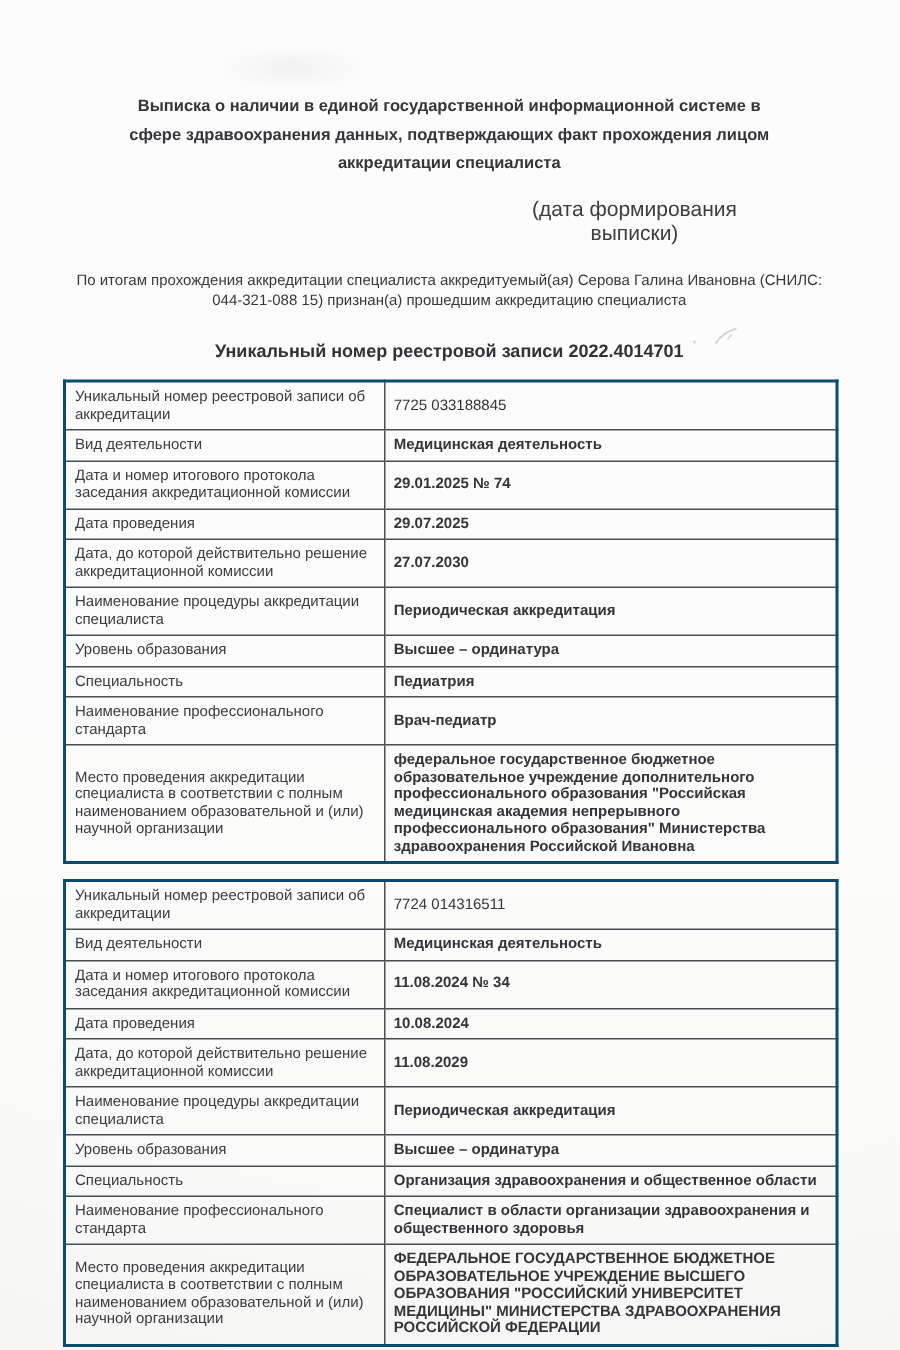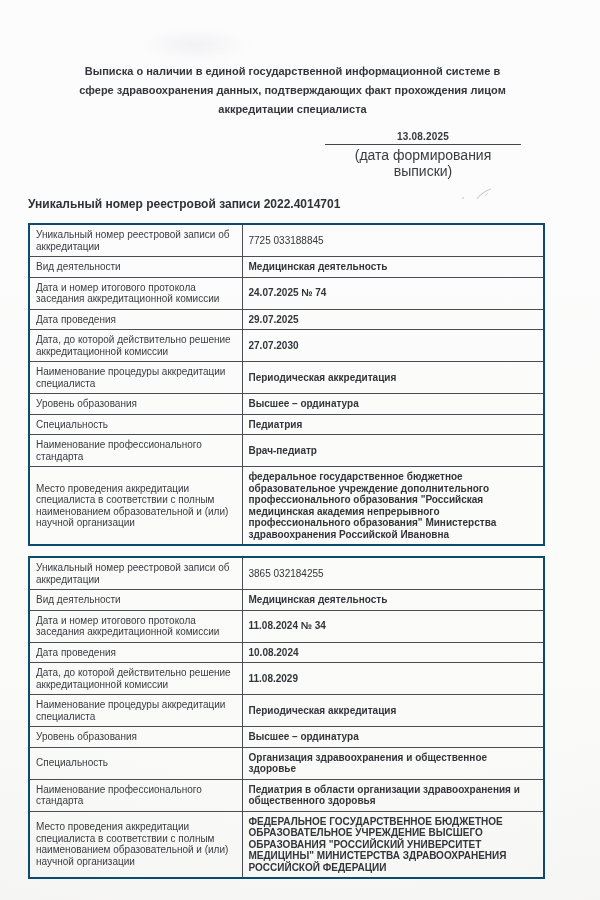--- a/index.html
+++ b/index.html
@@ -10,21 +10,21 @@
     color: #36383d;
     background:
       radial-gradient(ellipse 900px 700px at 55% 40%, rgba(255,255,255,0) 60%, rgba(120,115,110,0.05) 100%),
       linear-gradient(180deg, #fcfcfd 0%, #fbfbfa 60%, #f9f9f8 100%);
     overflow: hidden;
     position: relative;
   }
   .page {
     position: relative;
     width: 600px; height: 808px;
-    padding: 62px 43px 0 28px;
+    padding: 62px 43px 0 42px;
   }
   
   .smudge {
     position: absolute; left: 140px; top: 28px;
     width: 110px; height: 34px;
     background: radial-gradient(ellipse at center, rgba(150,150,160,0.10), rgba(150,150,160,0) 70%);
     filter: blur(3px);
     border-radius: 50%;
   }
   .title {
@@ -67,21 +67,21 @@
     text-align: center;
     font-size: 10px;
     font-weight: 400;
     text-decoration: underline;
     text-underline-offset: 2px;
     margin-bottom: 10px;
     color: #35383d;
   }
   .registry-heading {
     position: relative;
-    text-align: left;
+    text-align: center;
     font-size: 12px;
     font-weight: 700;
     margin-bottom: 12px;
     color: #2f3237;
   }
   .pencil-mark {
     position: absolute;
     right: 62px; top: -10px;
     opacity: 0.55;
   }
@@ -109,24 +109,24 @@
 </head>
 <body>
 
 <div class="page">
 
   <div class="smudge"></div>
 
   <div class="title">Выписка о наличии в единой государственной информационной системе в сфере здравоохранения данных, подтверждающих факт прохождения лицом аккредитации специалиста</div>
 
   <div class="date-block">
-    <span class="date-value">13.08.2025</span>
     <span class="date-caption">(дата формирования выписки)</span>
   </div>
 
+  <p class="intro">По итогам прохождения аккредитации специалиста аккредитуемый(ая) Серова Галина Ивановна (СНИЛС: 044-321-088 15) признан(а) прошедшим аккредитацию специалиста</p>
 
 
   <div class="registry-heading">
     <span>Уникальный номер реестровой записи 2022.4014701</span>
     <svg class="pencil-mark" width="40" height="16" viewBox="0 0 40 16">
       <path d="M22 12 C 26 6, 30 4, 36 2" stroke="#a6abb3" stroke-width="1.1" fill="none"></path>
       <circle cx="8" cy="11" r="1" fill="#b2b6bd"></circle>
       <path d="M30 9 l3 -3" stroke="#b2b6bd" stroke-width="1" fill="none"></path>
     </svg>
   </div>
@@ -140,21 +140,21 @@
       <tr>
         <td class="cell-label">Уникальный номер реестровой записи об аккредитации</td>
         <td class="cell-value plain">7725 033188845</td>
       </tr>
       <tr>
         <td class="cell-label">Вид деятельности</td>
         <td class="cell-value">Медицинская деятельность</td>
       </tr>
       <tr>
         <td class="cell-label">Дата и номер итогового протокола заседания аккредитационной комиссии</td>
-        <td class="cell-value">24.07.2025 № 74</td>
+        <td class="cell-value">29.01.2025 № 74</td>
       </tr>
       <tr>
         <td class="cell-label">Дата проведения</td>
         <td class="cell-value">29.07.2025</td>
       </tr>
       <tr>
         <td class="cell-label">Дата, до которой действительно решение аккредитационной комиссии</td>
         <td class="cell-value">27.07.2030</td>
       </tr>
       <tr>
@@ -181,21 +181,21 @@
   </table>
 
   <table class="acc-table">
     <colgroup>
         <col class="c-label">
         <col class="c-value">
       </colgroup>
     <tbody>
       <tr>
         <td class="cell-label">Уникальный номер реестровой записи об аккредитации</td>
-        <td class="cell-value plain">3865 032184255</td>
+        <td class="cell-value plain">7724 014316511</td>
       </tr>
       <tr>
         <td class="cell-label">Вид деятельности</td>
         <td class="cell-value">Медицинская деятельность</td>
       </tr>
       <tr>
         <td class="cell-label">Дата и номер итогового протокола заседания аккредитационной комиссии</td>
         <td class="cell-value">11.08.2024 № 34</td>
       </tr>
       <tr>
@@ -209,25 +209,25 @@
       <tr>
         <td class="cell-label">Наименование процедуры аккредитации специалиста</td>
         <td class="cell-value">Периодическая аккредитация</td>
       </tr>
       <tr>
         <td class="cell-label">Уровень образования</td>
         <td class="cell-value">Высшее – ординатура</td>
       </tr>
       <tr>
         <td class="cell-label">Специальность</td>
-        <td class="cell-value">Организация здравоохранения и общественное здоровье</td>
+        <td class="cell-value">Организация здравоохранения и общественное области</td>
       </tr>
       <tr>
         <td class="cell-label">Наименование профессионального стандарта</td>
-        <td class="cell-value">Педиатрия в области организации здравоохранения и общественного здоровья</td>
+        <td class="cell-value">Специалист в области организации здравоохранения и общественного здоровья</td>
       </tr>
       <tr>
         <td class="cell-label">Место проведения аккредитации специалиста в соответствии с полным наименованием образовательной и (или) научной организации</td>
         <td class="cell-value">ФЕДЕРАЛЬНОЕ ГОСУДАРСТВЕННОЕ БЮДЖЕТНОЕ ОБРАЗОВАТЕЛЬНОЕ УЧРЕЖДЕНИЕ ВЫСШЕГО ОБРАЗОВАНИЯ "РОССИЙСКИЙ УНИВЕРСИТЕТ МЕДИЦИНЫ" МИНИСТЕРСТВА ЗДРАВООХРАНЕНИЯ РОССИЙСКОЙ ФЕДЕРАЦИИ</td>
       </tr>
     </tbody>
   </table>
 
 </div>
 

